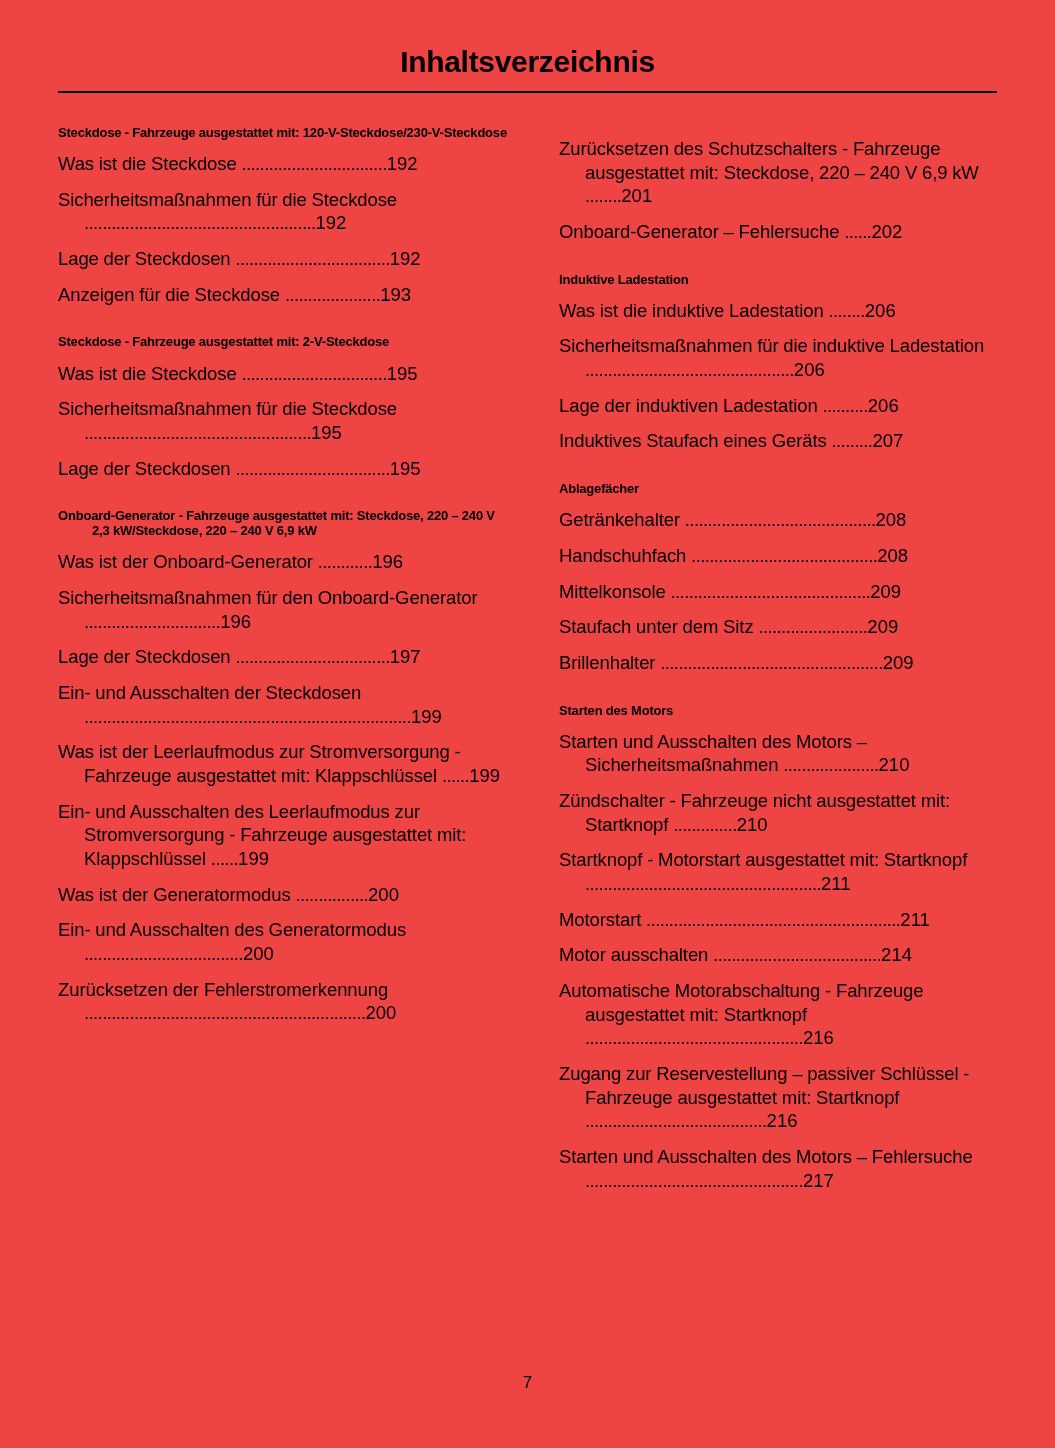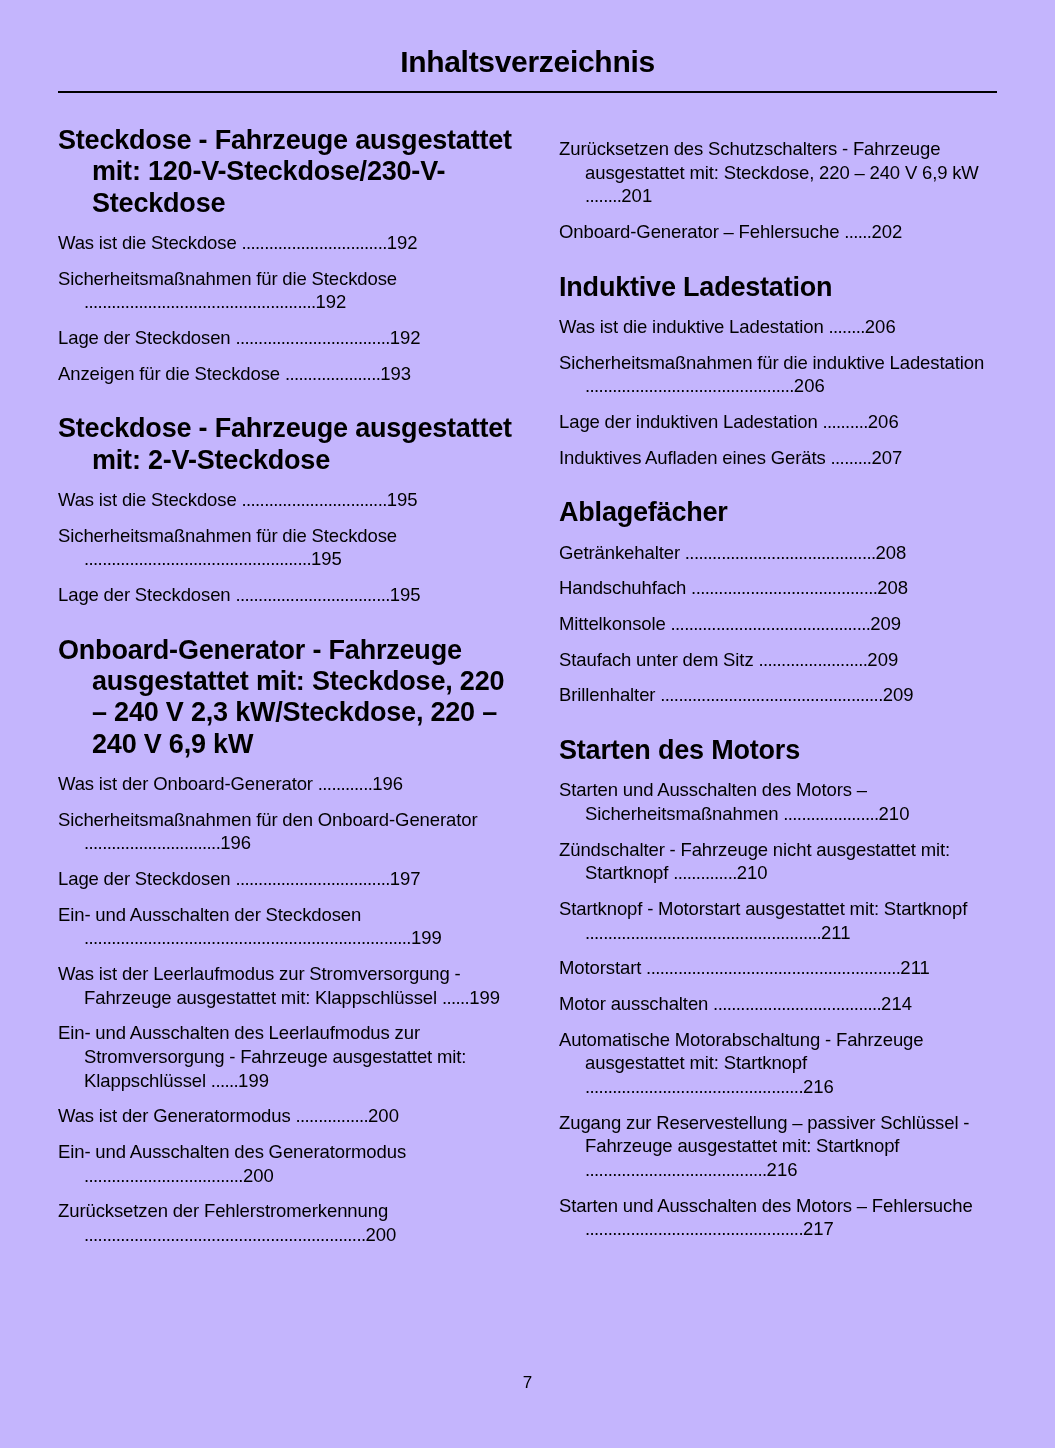--- a/index.html
+++ b/index.html
@@ -5,21 +5,21 @@
   html, body {
     margin: 0;
     padding: 0;
     background: #ffffff;
   }
   .page {
     position: relative;
     width: 1055px;
     height: 1448px;
     margin: 0 auto;
-    background: #c4b5fd;
+    background: #ef4444;
     font-family: "Liberation Sans", sans-serif;
     color: #000000;
     box-sizing: border-box;
     overflow: hidden;
   }
   .page-title {
     text-align: center;
     font-size: 30px;
     font-weight: bold;
     letter-spacing: -0.3px;
@@ -34,21 +34,21 @@
     display: flex;
     gap: 46px;
     padding: 32px 58px 0 58px;
     box-sizing: border-box;
   }
   .col {
     width: 455px;
     flex: 0 0 455px;
   }
   .sec-head {
-    font-size: 27px;
+    font-size: 13px;
     font-weight: bold;
     line-height: 1.16;
     letter-spacing: -0.2px;
     margin: 0 0 9px 0;
     padding-left: 34px;
     text-indent: -34px;
   }
   .col .block + .block .sec-head {
     margin-top: 28px;
   }
@@ -123,21 +123,21 @@
       <div class="block">
         <div class="entry"><span>Zurücksetzen des Schutzschalters - Fahrzeuge ausgestattet mit: Steckdose, 220 – 240 V 6,9 kW </span><span class="leader">........</span><span class="pg">201</span></div>
         <div class="entry"><span>Onboard-Generator – Fehlersuche </span><span class="leader">......</span><span class="pg">202</span></div>
       </div>
 
       <div class="block">
         <div class="sec-head">Induktive Ladestation</div>
         <div class="entry"><span>Was ist die induktive Ladestation </span><span class="leader">........</span><span class="pg">206</span></div>
         <div class="entry"><span>Sicherheitsmaßnahmen für die induktive Ladestation </span><span class="leader">..............................................</span><span class="pg">206</span></div>
         <div class="entry"><span>Lage der induktiven Ladestation </span><span class="leader">..........</span><span class="pg">206</span></div>
-        <div class="entry"><span>Induktives Aufladen eines Geräts </span><span class="leader">.........</span><span class="pg">207</span></div>
+        <div class="entry"><span>Induktives Staufach eines Geräts </span><span class="leader">.........</span><span class="pg">207</span></div>
       </div>
 
       <div class="block">
         <div class="sec-head">Ablagefächer</div>
         <div class="entry"><span>Getränkehalter </span><span class="leader">..........................................</span><span class="pg">208</span></div>
         <div class="entry"><span>Handschuhfach </span><span class="leader">.........................................</span><span class="pg">208</span></div>
         <div class="entry"><span>Mittelkonsole </span><span class="leader">............................................</span><span class="pg">209</span></div>
         <div class="entry"><span>Staufach unter dem Sitz </span><span class="leader">........................</span><span class="pg">209</span></div>
         <div class="entry"><span>Brillenhalter </span><span class="leader">.................................................</span><span class="pg">209</span></div>
       </div>

